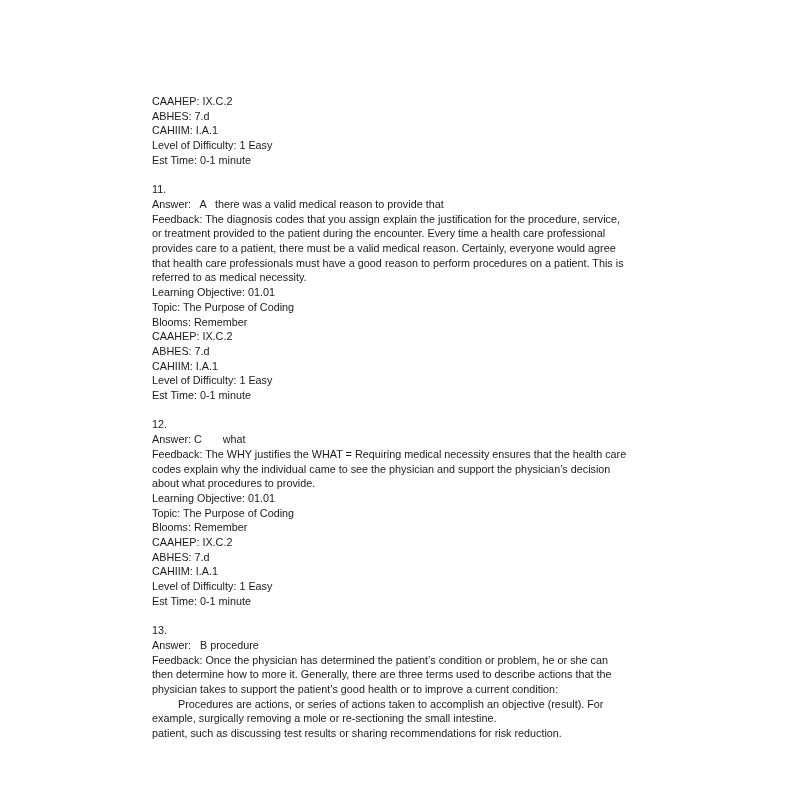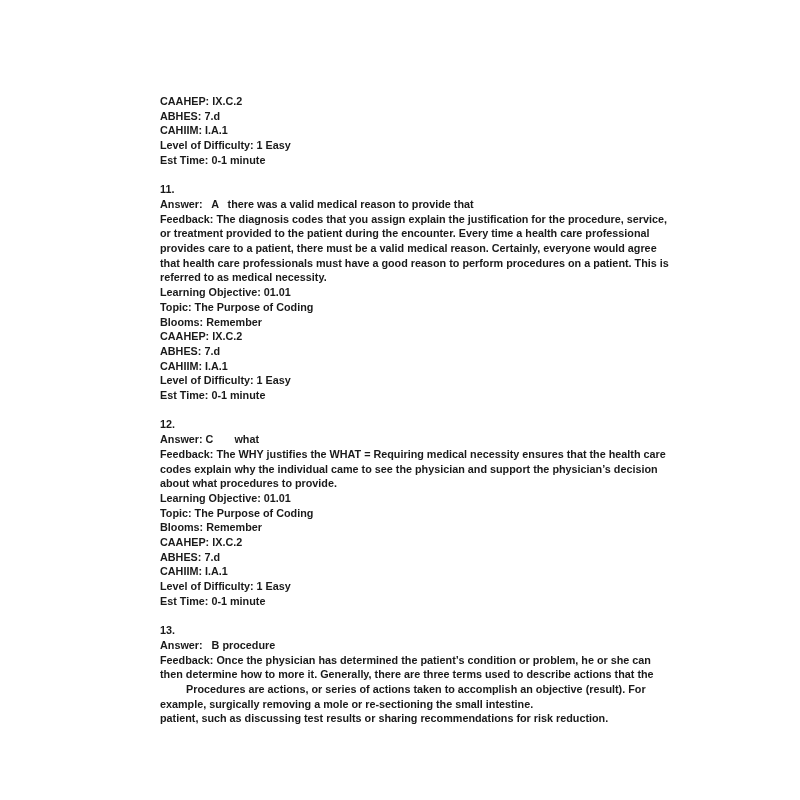--- a/index.html
+++ b/index.html
@@ -13,26 +13,25 @@
   .page {
     position: relative;
     width: 800px;
     height: 800px;
     background: #ffffff;
     color: #1a1a1a;
     font-family: "Liberation Sans", sans-serif;
   }
   .content {
     position: absolute;
-    left: 160px;
+    left: 152px;
     top: 94px;
     width: 540px;
     font-size: 10.8px;
     line-height: 14.7px;
-    font-weight: bold;
   }
   .line {
     white-space: pre;
   }
   .blank {
     height: 14.7px;
   }
   .indent {
     padding-left: 26px;
   }
@@ -101,20 +100,21 @@
     </section>
 
     <div class="blank"></div>
 
     <section>
       <div class="line">13.</div>
       <div class="line">Answer:   B procedure</div>
       <div>
           <div class="line">Feedback: Once the physician has determined the patient’s condition or problem, he or she can</div>
           <div class="line">then determine how to more it. Generally, there are three terms used to describe actions that the</div>
+          <div class="line">physician takes to support the patient’s good health or to improve a current condition:</div>
         </div>
       <div class="line indent">Procedures are actions, or series of actions taken to accomplish an objective (result). For</div>
       <div class="line">example, surgically removing a mole or re-sectioning the small intestine.</div>
       <div class="line">patient, such as discussing test results or sharing recommendations for risk reduction.</div>
     </section>
 
   </div>
 </div>
 
 </body></html>

